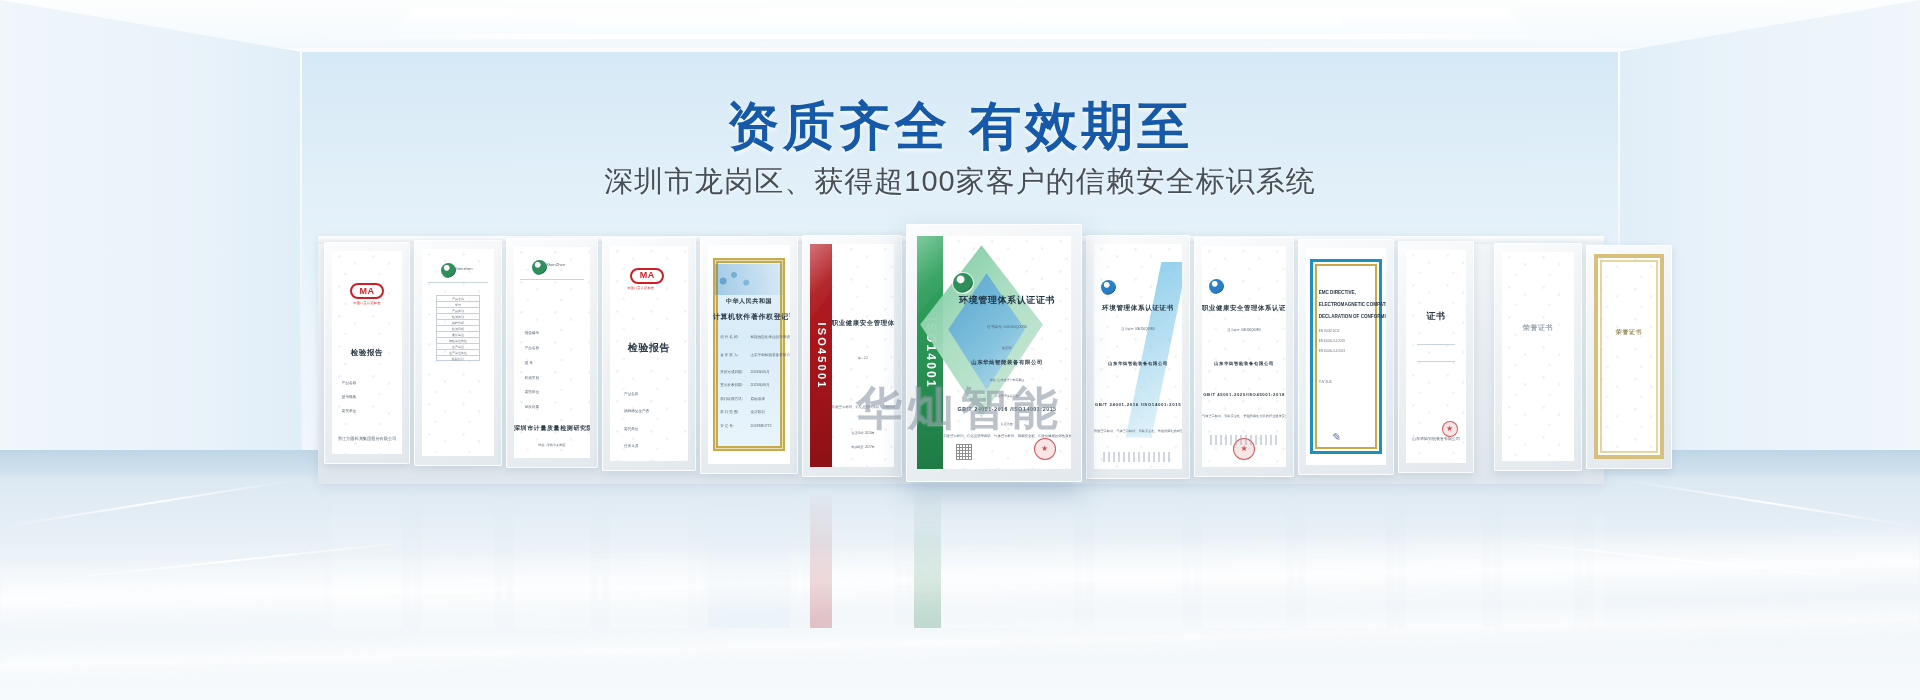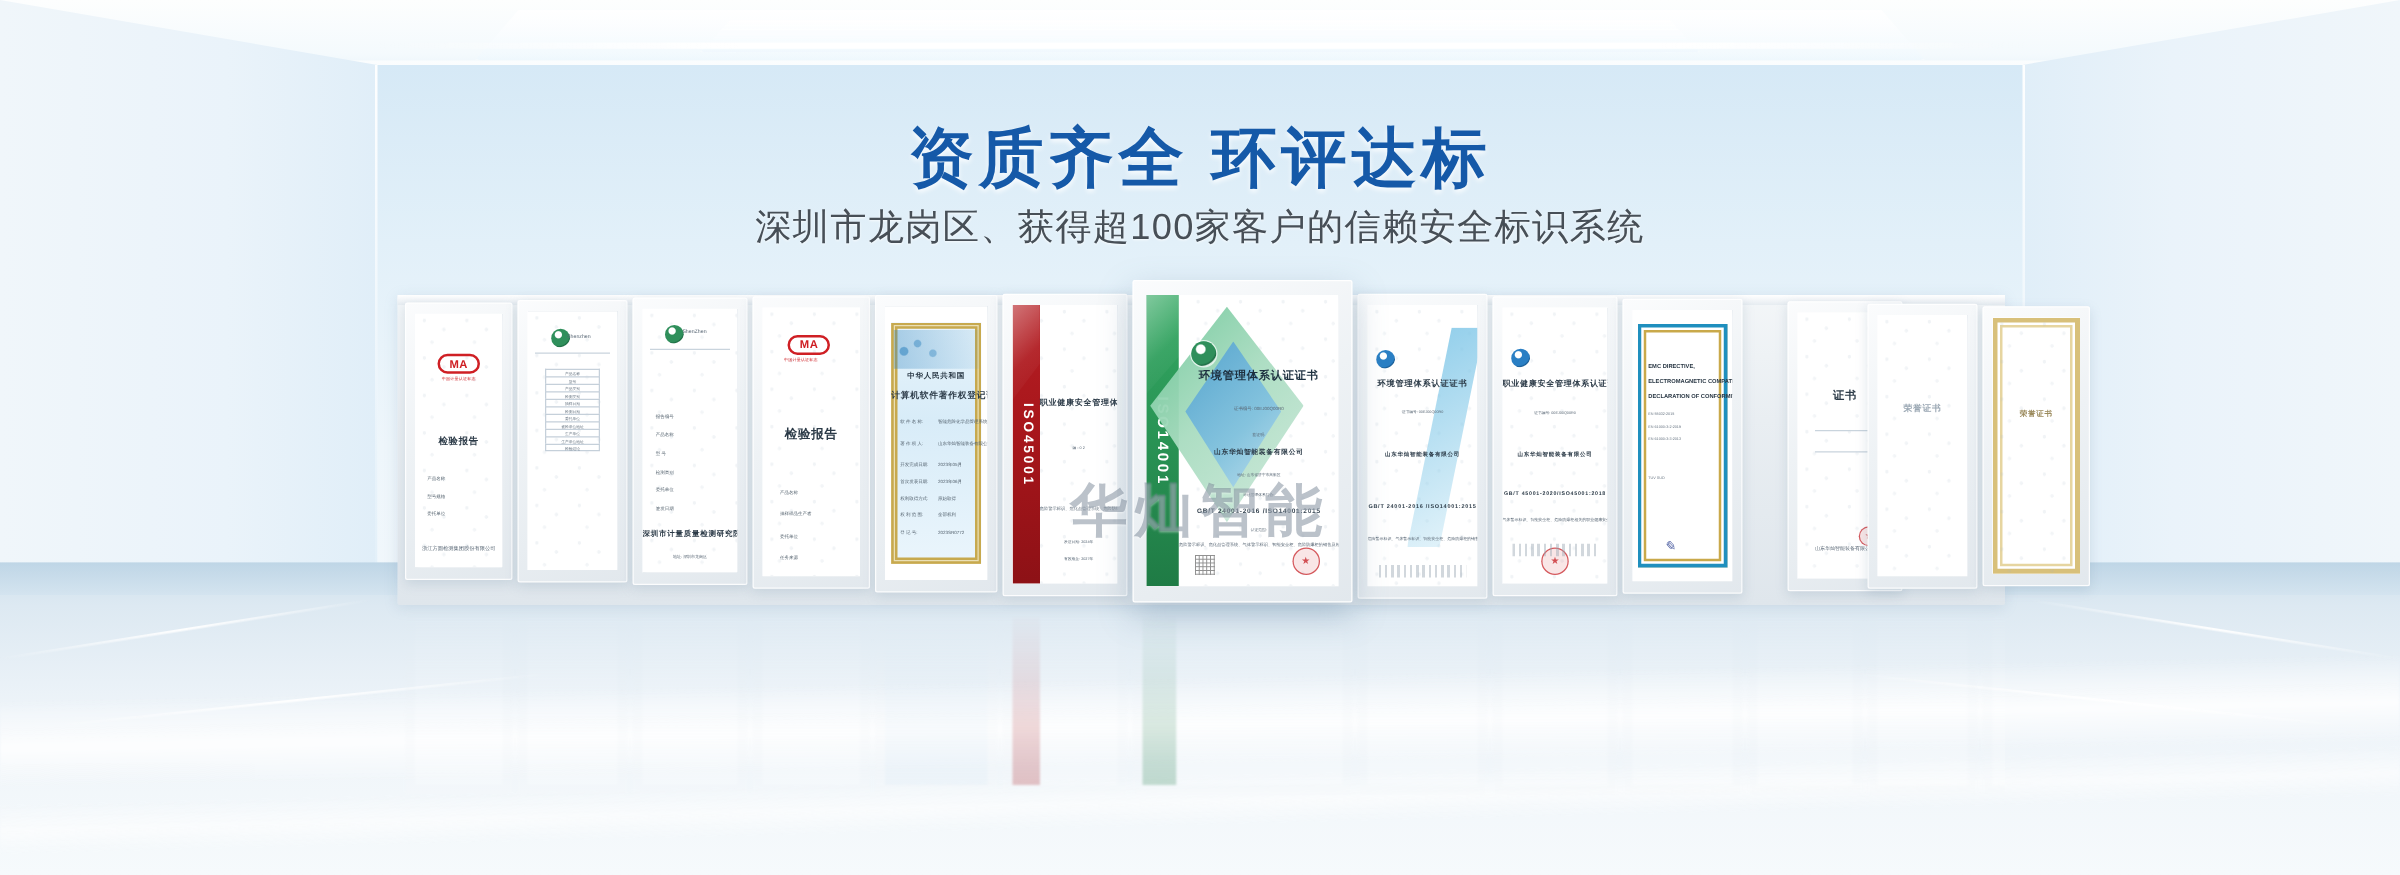--- a/index.html
+++ b/index.html
@@ -374,21 +374,21 @@
       <div class="floor-band"></div>
     </div>
     <div class="floor-sheen"></div>
     <div class="floor-sheen s2"></div>
     <div class="floor-line fl-1"></div>
     <div class="floor-line fl-2"></div>
     <div class="floor-line fl-3"></div>
     <div class="floor-line fl-4"></div>
   </div>
 
-  <div class="headline">资质齐全 环评达标</div>
+  <div class="headline">资质齐全 有效期至</div>
   <div class="subhead">深圳市龙岗区、获得超100家客户的信赖安全标识系统</div>
 
   <div class="shelf">
     <div class="shelf-backplate"></div>
     <div class="shelf-top-edge"></div>
 
     <div class="cell" style="left:6px; width:86px; height:222px; top:6px;">
       <div class="cell-inner">
         <div class="cert">
           <div class="wm-pattern"></div>
@@ -576,21 +576,21 @@
             <div class="emc-small" style="top:36%;">EN 55032:2015</div>
             <div class="emc-small" style="top:41%;">EN 61000-3-2:2019</div>
             <div class="emc-small" style="top:46%;">EN 61000-3-3:2013</div>
             <div class="emc-small" style="top:62%;">TUV SUD</div>
             <div class="signature">✎</div>
           </div>
         </div>
       </div>
     </div>
 
-    <div class="cell" style="left:1112px; width:92px; height:232px; top:5px;">
+    <div class="cell" style="left:1080px; width:76px; height:232px; top:5px;">
       <div class="cell-inner">
         <div class="cert">
           <div class="wm-pattern"></div>
           <div class="cert-title-cn" style="top:28%; font-size:9px;">证书</div>
           <div class="hline" style="left:18%; right:18%; top:44%;"></div>
           <div class="hline" style="left:18%; right:18%; top:52%;"></div>
           <div class="cert-sub-cn" style="bottom:10%; font-size:4px;">山东华灿智能装备有限公司</div>
           <div class="seal" style="right:14%; bottom:12%; width:16px; height:16px;"></div>
         </div>
       </div>

